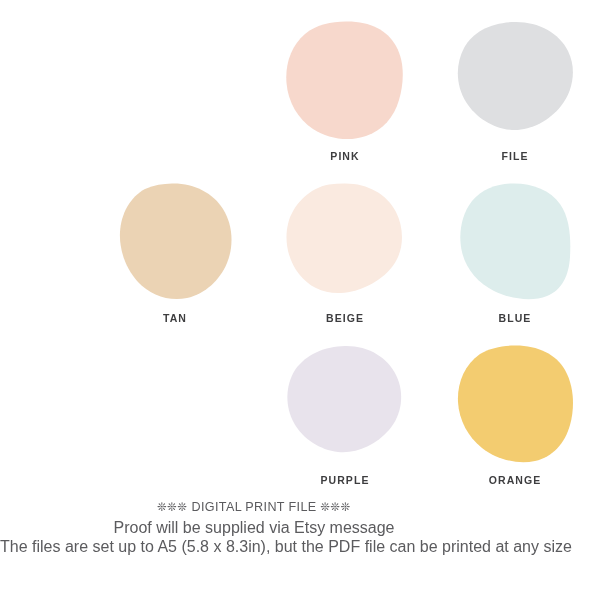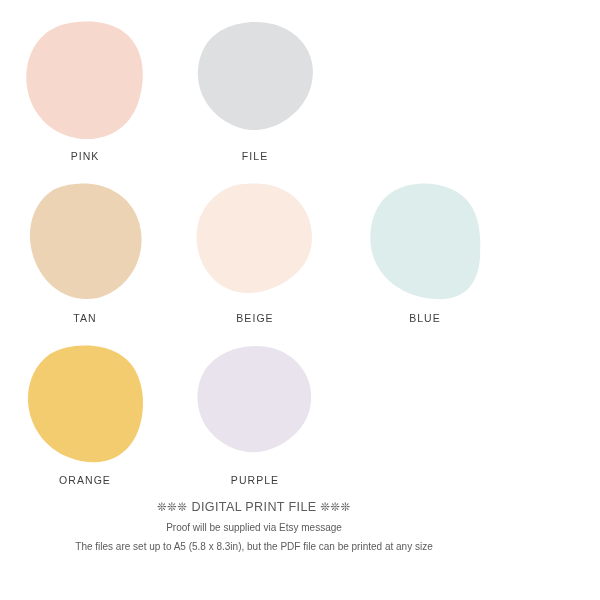--- a/index.html
+++ b/index.html
@@ -28,24 +28,25 @@
     top: 18px;
     left: 0;
     width: 600px;
     display: flex;
     flex-direction: column;
   }
 
   .swatch-row {
     display: flex;
     flex-direction: row;
-    justify-content: flex-start;
+    justify-content: flex-end;
     align-items: flex-start;
     width: 600px;
     height: 162px;
+    font-weight: bold;
   }
 
   .swatch-cell {
     width: 170px;
     display: flex;
     flex-direction: column;
     align-items: center;
     justify-content: flex-start;
   }
 
@@ -78,21 +79,21 @@
   .footer-note {
     position: absolute;
     left: 0;
     top: 498px;
     width: 508px;
     text-align: center;
     color: #5b5b5e;
   }
 
   .note-line {
-    font-size: 10px;
+    font-size: 16px;
     line-height: 19.5px;
     color: #5b5b5e;
     font-family: "Liberation Sans", sans-serif;
     white-space: nowrap;
   }
 
   .note-line.headline {
     font-size: 12.6px;
     letter-spacing: 0.35px;
   }
@@ -162,33 +163,33 @@
         <div class="swatch-label">BLUE</div>
       </div>
 
     </div>
 
     <div class="swatch-row">
 
       <div class="swatch-cell">
         <div class="blob-wrap">
           <svg class="blob" viewBox="0 0 122 120">
+            <path d="M61 2 C84 1.5 103 13 112 31 C121 49 118 71 105 86 C92 101 72 110 54 108 C36 106 19 95 10 79 C1 63 1 42 11 26 C22 10 41 2.5 61 2 Z" fill="#E8E3EC"></path>
+          </svg>
+        </div>
+        <div class="swatch-label">PURPLE</div>
+      </div>
+
+      <div class="swatch-cell">
+        <div class="blob-wrap">
+          <svg class="blob" viewBox="0 0 122 120">
             <path d="M60 1.5 C83 1 102 10 111 26 C120 42 121 63 116 81 C111 99 99 113 81 117 C63 121 42 115 28 104 C14 93 5 76 4 58 C3 40 10 21 26 10 C36 4 48 1.8 60 1.5 Z" fill="#F3CC70"></path>
           </svg>
         </div>
         <div class="swatch-label">ORANGE</div>
-      </div>
-
-      <div class="swatch-cell">
-        <div class="blob-wrap">
-          <svg class="blob" viewBox="0 0 122 120">
-            <path d="M61 2 C84 1.5 103 13 112 31 C121 49 118 71 105 86 C92 101 72 110 54 108 C36 106 19 95 10 79 C1 63 1 42 11 26 C22 10 41 2.5 61 2 Z" fill="#E8E3EC"></path>
-          </svg>
-        </div>
-        <div class="swatch-label">PURPLE</div>
       </div>
 
 
     </div>
 
   </div>
 
   <div class="footer-note">
 
     <div class="note-line headline">

